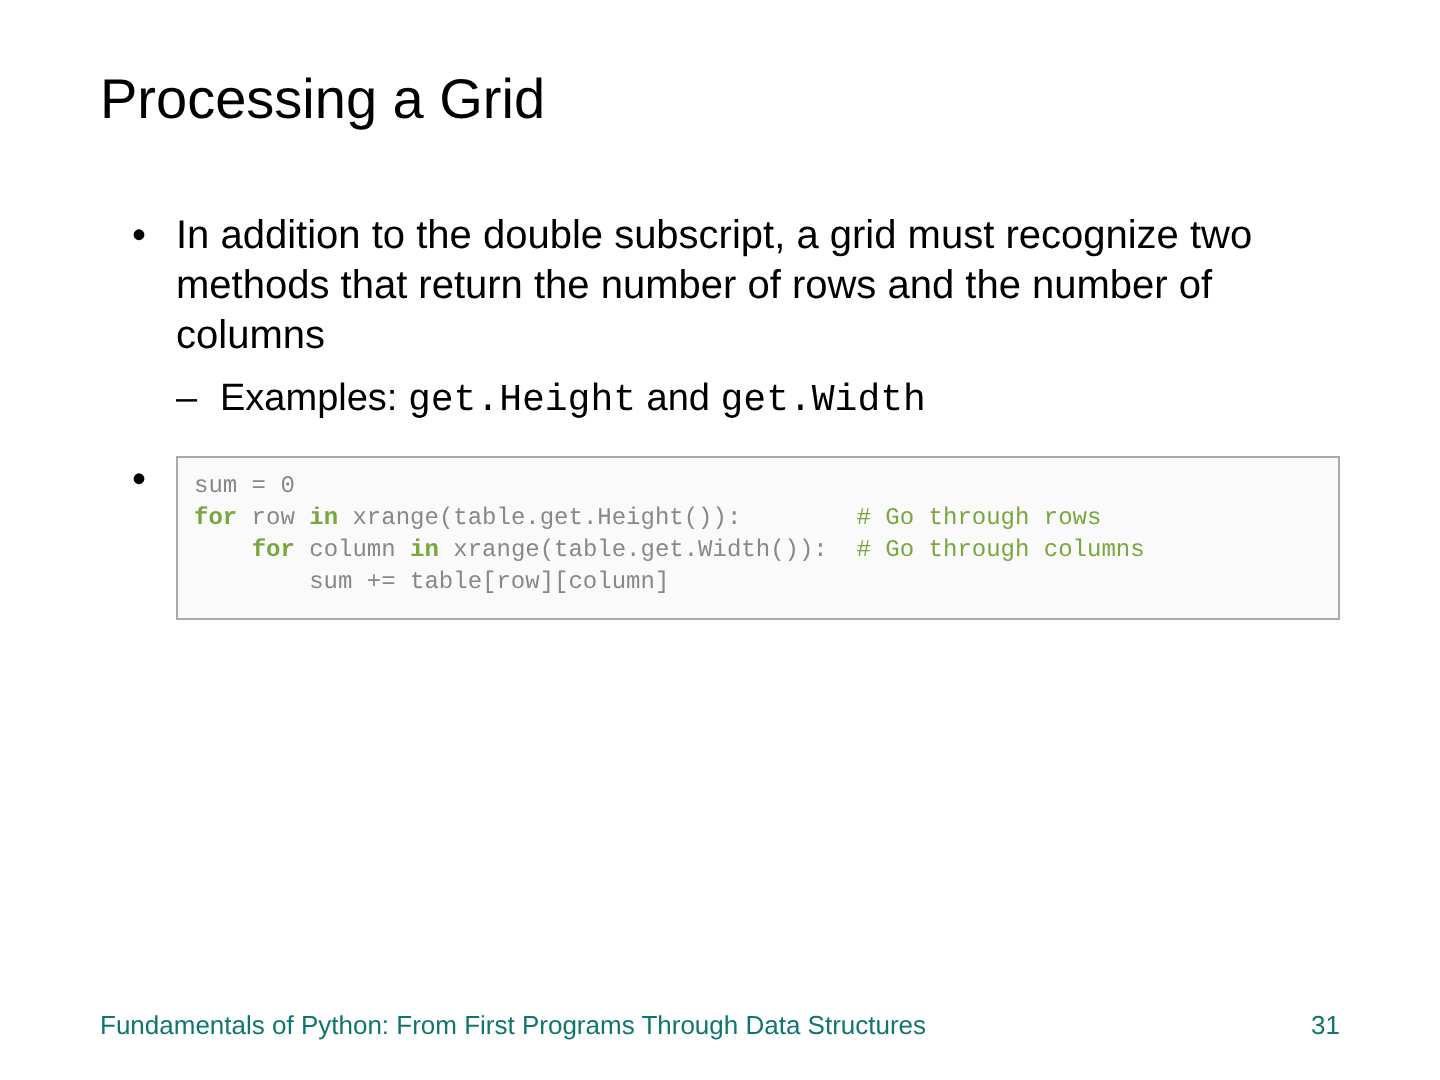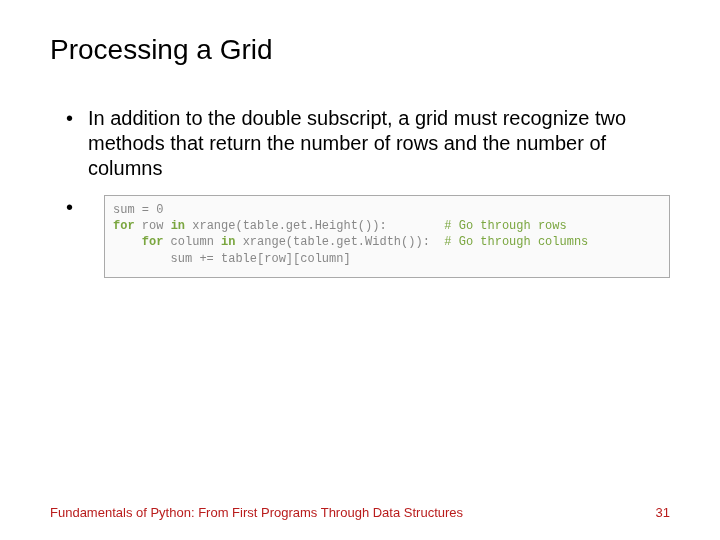--- a/index.html
+++ b/index.html
@@ -56,54 +56,59 @@
   .sub-list > li::before {
     content: "–";
     position: absolute;
     left: 0;
     top: 0;
   }
   .mono {
     font-family: "Courier New", Courier, monospace;
   }
   .code-block {
-    margin: 14px 0 0 16px;
+    margin: 14px 0 0 0;
     border: 1px solid #aaa;
     background: #fafafa;
     padding: 6px 8px 10px 8px;
     font-family: "Courier New", Courier, monospace;
     font-size: 12px;
     color: #888;
     line-height: 1.35;
     white-space: pre;
   }
   .kw { color: #7aa63f; font-weight: bold; }
   .cm { color: #7aa63f; }
   .footer {
     position: absolute;
     bottom: 20px;
     left: 50px;
     right: 50px;
     font-size: 13px;
     display: flex;
     justify-content: space-between;
-    color: #b91c1c;
+    color: #0f766e;
     gap: 12px;
   }
 </style>
 </head>
 <body>
 
 <div class="slide">
 
   <h1 class="title">Processing a Grid</h1>
 
   <ul class="bullet-list">
     <li>
       <span>In addition to the double subscript, a grid must recognize two methods that return the number of rows and the number of columns</span>
+      <ul class="sub-list">
+        <li>
+          <span>Examples: </span><span class="mono">get.Height</span><span> and </span><span class="mono">get.Width</span>
+        </li>
+      </ul>
     </li>
     <li>
       <div class="code-block"><span>sum = 0</span>
 <span class="kw">for</span><span> row </span><span class="kw">in</span><span> xrange(table.get.Height()):        </span><span class="cm"># Go through rows</span>
 <span>    </span><span class="kw">for</span><span> column </span><span class="kw">in</span><span> xrange(table.get.Width()):  </span><span class="cm"># Go through columns</span>
 <span>        sum += table[row][column]</span></div>
     </li>
   </ul>
 
   <div class="footer">

